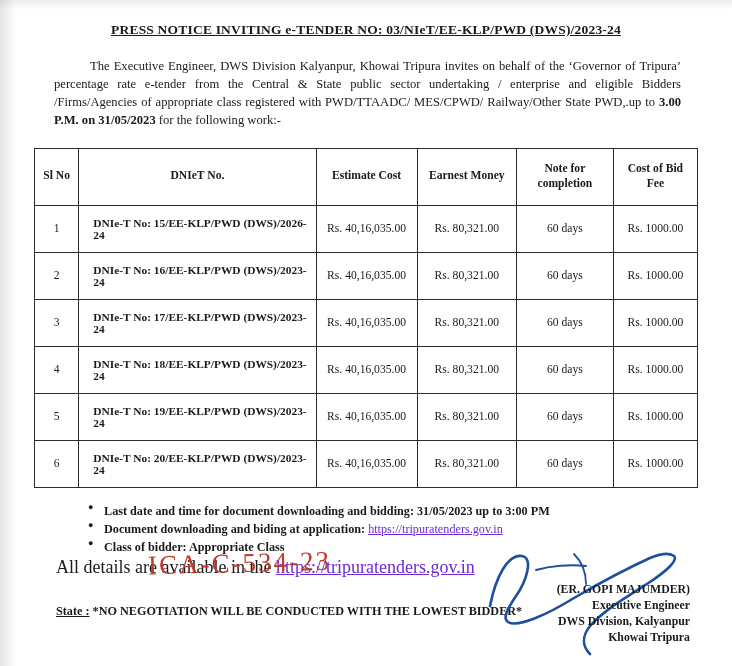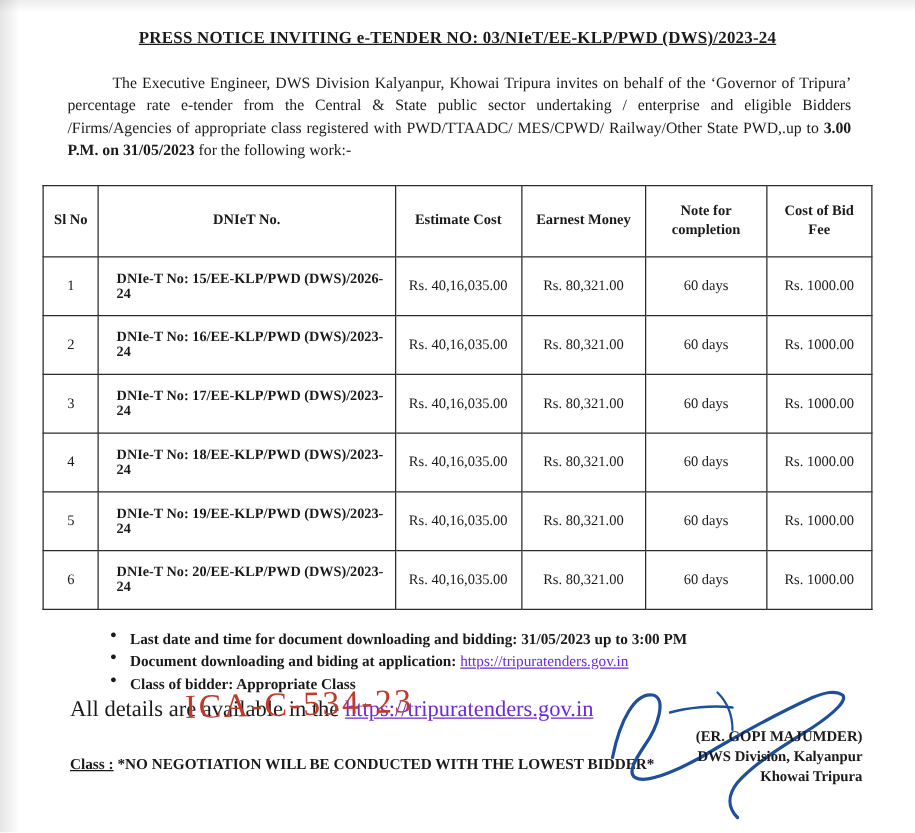--- a/index.html
+++ b/index.html
@@ -236,31 +236,32 @@
   </table>
 
   <ul class="bullets">
     <li><span>Last date and time for document downloading and bidding: 31/05/2023 up to 3:00 PM</span></li>
     <li><span>Document downloading and biding at application: </span><a href="#">https://tripuratenders.gov.in</a></li>
     <li><span>Class of bidder: Appropriate Class</span></li>
   </ul>
 
   <div class="tail-line"><span>All details are available in the </span><a href="#">https://tripuratenders.gov.in</a></div>
 
-  <div class="note"><span class="note-label">Class :</span><span> *NO NEGOTIATION WILL BE CONDUCTED WITH THE LOWEST BIDDER*</span></div>
+  <div class="note"><span class="note-label">State :</span><span> *NO NEGOTIATION WILL BE CONDUCTED WITH THE LOWEST BIDDER*</span></div>
 
   <div class="handwriting">ICA-C-534-23</div>
 
   <svg class="sign-scribble" viewBox="0 0 210 120">
     <path d="M12,70 C18,40 30,18 44,20 C56,22 48,46 38,60 C30,72 24,82 30,86 C40,92 70,78 96,62 C120,48 150,32 172,22 C182,18 190,16 196,20 C200,24 190,34 172,46 C150,60 126,74 112,90 C104,100 104,110 112,118" fill="none" stroke="#1e4f9c" stroke-width="2.6" stroke-linecap="round"></path>
     <path d="M58,34 C72,30 92,28 108,30" fill="none" stroke="#1e4f9c" stroke-width="2" stroke-linecap="round"></path>
     <path d="M96,18 C104,26 108,36 108,48" fill="none" stroke="#1e4f9c" stroke-width="1.8" stroke-linecap="round"></path>
   </svg>
 
   <div class="signature-block">
     <div>(ER. GOPI MAJUMDER)</div>
+    <div>Executive Engineer</div>
     <div>DWS Division, Kalyanpur</div>
     <div>Khowai Tripura</div>
   </div>
 
   <div class="edge-shadow-left"></div>
   <div class="edge-shadow-top"></div>
 </div>
 
 </body></html>

